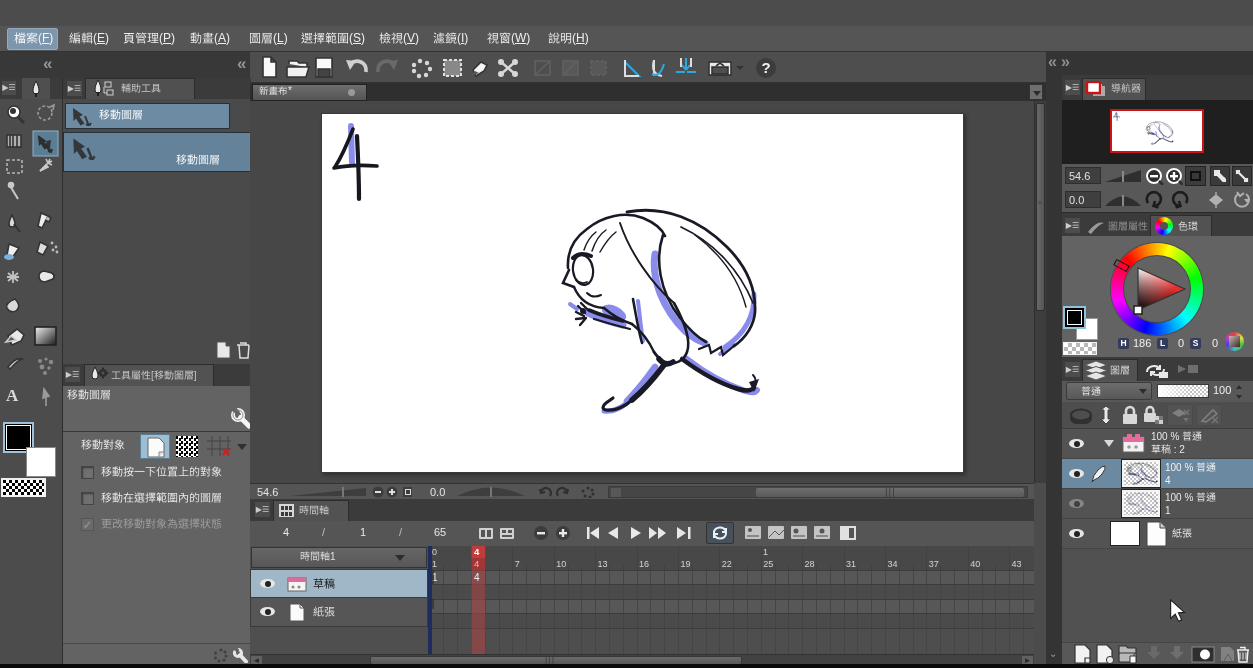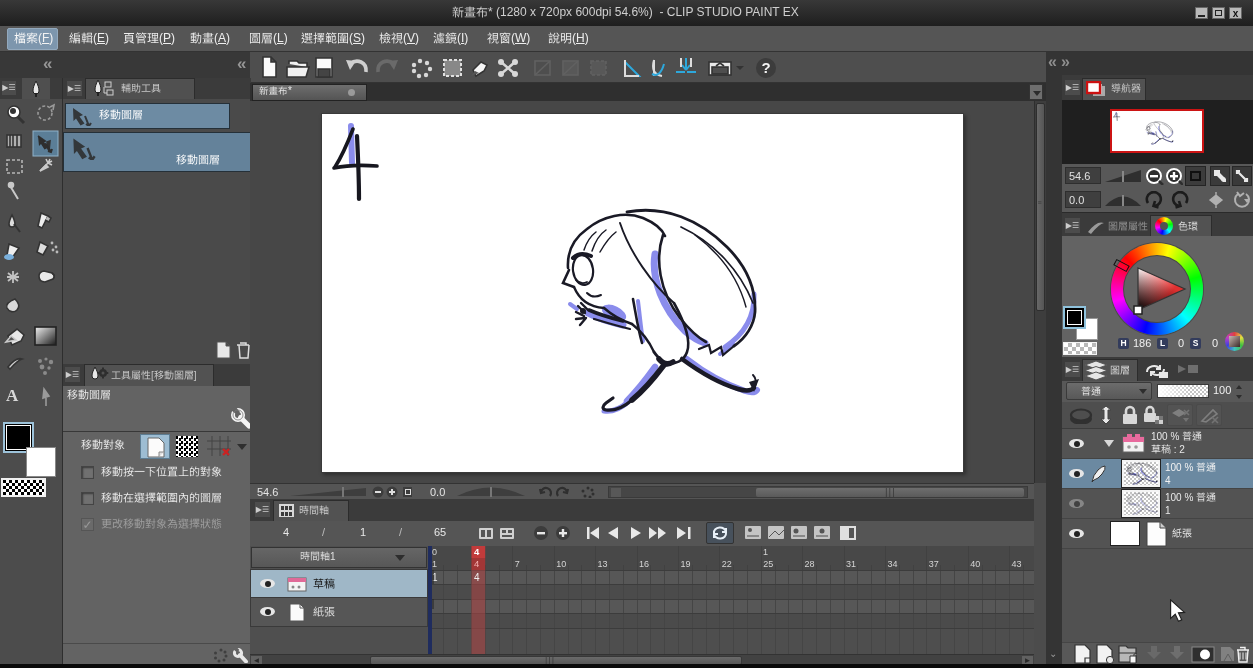--- a/index.html
+++ b/index.html
@@ -78,34 +78,20 @@
         <path id="u8f14" d="M778 805C823 775 876 731 901 702L944 742C919 771 865 813 820 840ZM480 542V-80H548V143H673V-74H740V143H866V2C866 -9 863 -12 853 -12C843 -12 814 -12 780 -11C789 -30 797 -61 800 -80C851 -80 885 -78 908 -67C929 -55 935 -34 935 1V542H740V635H959V701H740V840H673V701H462V635H673V542ZM673 313V207H548V313ZM740 313H866V207H740ZM673 376H548V477H673ZM740 376V477H866V376ZM74 591V243H216V161H38V95H216V-81H284V95H454V161H284V243H429V591H284V665H440V731H284V840H216V731H52V665H216V591ZM131 391H223V299H131ZM277 391H371V299H277ZM131 535H223V445H131ZM277 535H371V445H277Z"></path>
         <path id="u8f2f" d="M597 751H834V650H597ZM526 808V594H908V808ZM835 473V387H602V473ZM77 591V243H224V161H39V95H224V-81H292V95H449V30H835V-80H905V30H959V98H905V473H963V535H469V473H532V98H476V161H292V243H445V591H292V665H464V731H292V840H224V731H50V665H224V591ZM835 330V241H602V330ZM835 184V98H602V184ZM135 391H231V299H135ZM286 391H386V299H286ZM135 535H231V445H135ZM286 535H386V445H286Z"></path>
         <path id="u901a" d="M83 805C128 756 183 687 211 645L268 686C241 726 186 790 140 839ZM364 799V740H785C745 711 695 682 646 659C598 680 549 700 506 715L459 672C519 650 590 619 651 589H362V73H430V237H602V75H667V237H847V144C847 132 844 128 831 128C817 128 776 127 727 129C736 113 745 88 748 70C815 70 857 70 882 80C908 91 916 108 916 144V589H790C769 601 742 615 713 629C787 666 863 717 917 766L870 802L855 799ZM847 531V443H667V531ZM430 387H602V296H430ZM430 443V531H602V443ZM847 387V296H667V387ZM61 284C69 292 95 299 121 299H230C197 142 125 31 28 -31C43 -41 68 -67 78 -82C129 -48 175 1 212 63C291 -45 416 -65 616 -65C726 -65 852 -63 945 -57C949 -36 959 -1 970 15C868 6 721 1 616 1C434 2 308 16 242 121C271 185 293 260 307 347L270 361L257 360H143C200 428 276 532 318 591L269 614L257 609H47V546H208C165 485 106 405 82 383C64 363 48 356 33 352C41 337 56 302 61 284Z"></path>
         <path id="u9078" d="M675 162C748 127 823 81 865 43L932 77C883 115 800 161 725 196ZM507 196C460 154 384 114 313 86C331 76 358 53 371 40C440 72 521 122 575 172ZM67 801C112 751 167 682 194 640L252 681C224 721 169 785 123 834ZM700 486V414H544V486H474V414H335V356H474V262H293V204H949V262H770V356H916V414H770V486ZM544 356H700V262H544ZM329 478C346 488 376 494 599 534C599 547 601 571 605 587L390 554V631H595V801H329V595C329 557 315 545 302 538C312 523 325 495 329 478ZM390 749H531V683H390ZM647 800V597C647 528 664 504 733 504C749 504 852 504 874 504C901 504 929 505 943 509C941 523 939 546 937 563C921 559 890 558 872 558C852 558 757 558 736 558C713 558 709 567 709 595V630H920V800ZM709 748H854V682H709ZM64 284C71 292 97 299 121 299H211C181 144 117 32 29 -31C45 -41 69 -66 80 -82C127 -46 169 4 203 69C282 -45 408 -65 614 -65C725 -65 852 -63 946 -57C950 -36 960 -1 972 16C868 6 721 1 614 1C425 2 297 17 231 130C256 192 275 265 287 348L250 361L237 360H140C187 428 249 536 283 594L233 614L219 608H47V545H181C147 483 99 402 81 381C66 362 51 356 36 351C44 337 60 302 64 284Z"></path>
         <path id="u93e1" d="M533 303H844V235H533ZM533 418H844V352H533ZM77 290C97 229 112 151 114 99L170 113C166 164 150 241 129 302ZM355 311C347 258 328 179 313 131L362 116C379 163 397 235 414 296ZM618 828C631 810 645 787 656 766H441V706H940V766H734C721 792 701 822 683 846ZM784 696C775 664 757 618 742 584H633C625 616 607 663 590 698L528 684C542 654 556 615 564 584H412V523H959V584H809L854 680ZM468 470V183H562C552 60 513 8 350 -25C364 -38 384 -66 390 -83C573 -41 622 31 634 183H721V25C721 -29 727 -45 744 -58C759 -70 785 -75 806 -75C819 -75 853 -75 867 -75C885 -75 909 -73 922 -68C938 -61 950 -51 956 -34C963 -18 966 24 968 64C948 71 921 84 907 96C906 55 906 24 903 10C900 -2 895 -10 889 -12C883 -15 871 -16 861 -16C849 -16 830 -16 821 -16C811 -16 803 -15 798 -12C793 -8 792 1 792 18V183H912V470ZM235 846C188 748 106 655 27 596C37 578 55 537 59 520C75 534 92 548 108 564V528H211V421H55V355H211V51L45 20L61 -49C164 -28 303 2 434 32L429 95L278 64V355H422V421H278V528H390V592H135C172 631 207 675 238 722C302 680 367 629 406 586L445 647C405 688 340 737 272 778L294 820Z"></path>
         <path id="u9593" d="M615 169V72H380V169ZM615 227H380V319H615ZM312 378V-38H380V13H685V378ZM383 600V511H165V600ZM383 655H165V739H383ZM840 600V510H615V600ZM840 655H615V739H840ZM878 797H544V452H840V20C840 2 834 -3 817 -4C799 -4 738 -5 677 -3C688 -24 699 -59 703 -80C786 -80 840 -79 872 -66C905 -53 916 -29 916 19V797ZM90 797V-81H165V454H453V797Z"></path>
         <path id="u9801" d="M255 419H760V328H255ZM255 270H760V177H255ZM255 568H760V477H255ZM574 51C691 11 810 -42 881 -81L952 -30C874 10 745 62 628 100ZM359 105C290 59 154 7 46 -22C63 -37 86 -64 98 -80C205 -49 341 4 428 57ZM81 788V719H456C450 689 443 656 435 628H177V117H840V628H513L542 719H916V788Z"></path>
       </defs>
     </svg>
 
-<div class="abs" style="left:0;top:0;width:1253px;height:26px;background:linear-gradient(#383838,#1e1e1e)">
- <div class="abs" style="left:452px;top:6px;height:15px;color:#cfcfcf;font-size:12px;white-space:nowrap"><svg class="cj" width="36" height="13" viewBox="0 0 36 13" style="fill:#cfcfcf">
-          <use href="#u65b0" transform="translate(0.0,10.56) scale(0.012,-0.012)"></use>
-          <use href="#u756b" transform="translate(12.0,10.56) scale(0.012,-0.012)"></use>
-          <use href="#u5e03" transform="translate(24.0,10.56) scale(0.012,-0.012)"></use>
-        </svg><span style="vertical-align:top;line-height:13px">* (1280 x 720px 600dpi 54.6%)&nbsp; - CLIP STUDIO PAINT EX</span></div>
- <div class="abs" style="left:1195px;top:7px;width:13px;height:12px;background:#b9b9b9;border:1px solid #666">
-        <div class="abs" style="left:2px;top:7px;width:7px;height:2px;background:#222"></div>
-      </div>
- <div class="abs" style="left:1212px;top:7px;width:13px;height:12px;background:#b9b9b9;border:1px solid #666">
-        <div class="abs" style="left:2px;top:2px;width:7px;height:6px;border:1.5px solid #222"></div>
-      </div>
- <div class="abs" style="left:1229px;top:7px;width:13px;height:12px;background:#b9b9b9;border:1px solid #666;color:#111;font-size:10px;font-weight:bold;text-align:center;line-height:11px">x</div>
-</div>
 
 <div class="abs" style="left:0;top:26px;width:1253px;height:26px;background:#555;border-bottom:1px solid #333">
  <div class="abs" style="left:7px;top:2px;width:51px;height:22px;background:#7d96ad;border:1px solid #93a9bd;border-radius:2px"></div>
  <div class="abs" style="left:14px;top:6px;white-space:nowrap;color:#f2f2f2;font-size:12px"><svg class="cj" width="24" height="13" viewBox="0 0 24 13" style="fill:#f8f8f8">
           <use href="#u6a94" transform="translate(0.0,10.56) scale(0.012,-0.012)"></use>
           <use href="#u6848" transform="translate(12.0,10.56) scale(0.012,-0.012)"></use>
         </svg><span style="vertical-align:top;line-height:13px">(<u>F</u>)</span></div>
  <div class="abs" style="left:69px;top:6px;white-space:nowrap;font-size:12px;color:#eee"><svg class="cj" width="24" height="13" viewBox="0 0 24 13" style="fill:#eeeeee">
           <use href="#u7de8" transform="translate(0.0,10.56) scale(0.012,-0.012)"></use>
           <use href="#u8f2f" transform="translate(12.0,10.56) scale(0.012,-0.012)"></use>

